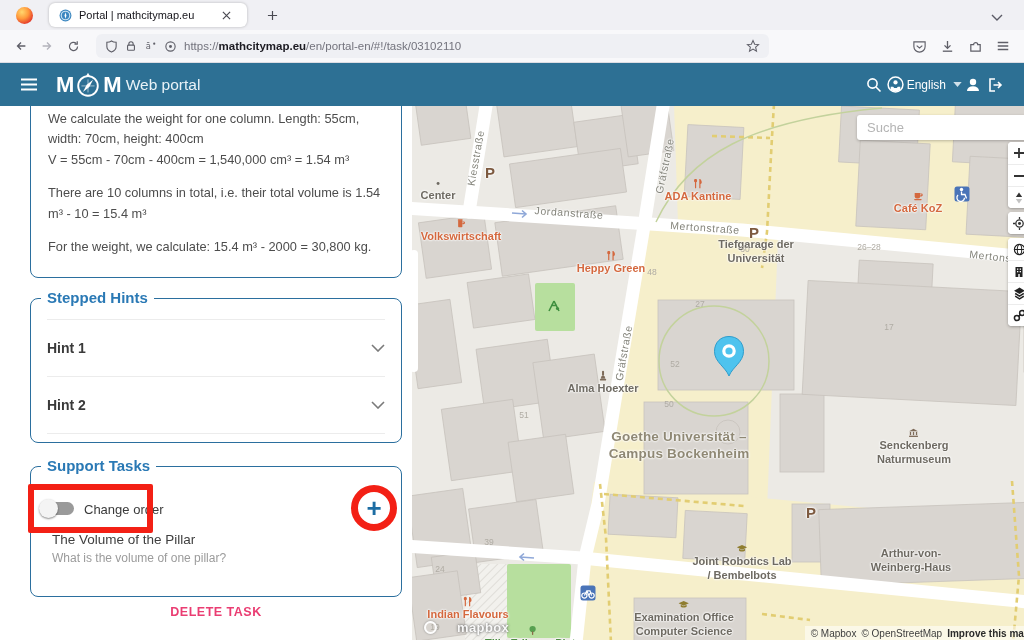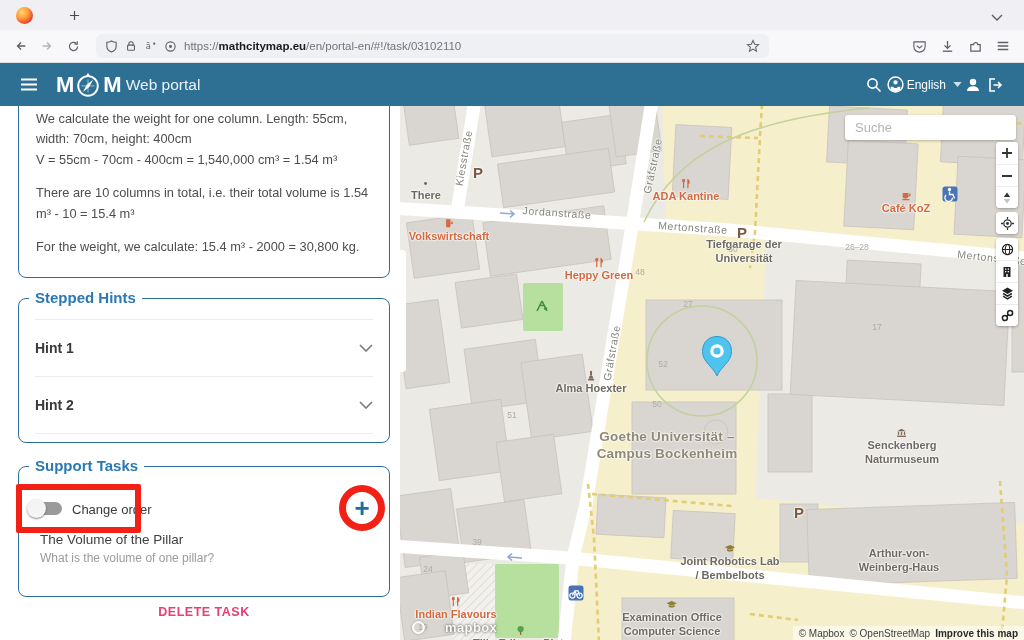--- a/index.html
+++ b/index.html
@@ -24,21 +24,21 @@
   .tb-right{display:flex;align-items:center;gap:13px;margin-left:auto;margin-right:4px;}
 
   
   .navbar{height:43px;background:#2d7094;display:flex;align-items:center;color:#fff;padding:0 18px;}
   .logo{display:flex;align-items:center;font-weight:700;font-size:22px;letter-spacing:-1px;margin-left:16px;}
   .brand{font-size:15.5px;font-weight:400;color:#e9f2f7;margin-left:5px;}
   .nav-right{margin-left:auto;display:flex;align-items:center;}
   .lang{display:flex;align-items:center;gap:7px;font-size:12px;color:#fff;}
 
   
-  .content{position:relative;display:flex;height:535px;overflow:hidden;}
+  .content{position:relative;display:flex;height:535px;overflow:hidden;padding-left:12px;}
   .panel{position:relative;width:400px;height:535px;background:#fff;flex:none;}
   .box{position:absolute;left:18px;width:372px;border:1.5px solid #2b6f9e;border-radius:8px;background:#fff;box-sizing:border-box;}
   .answer-box{top:-20px;height:192px;padding:22px 17px 8px;overflow:hidden;}
   .answer-box p{margin:0 0 13px;font-size:12.8px;line-height:1.6;color:#4d4d4d;white-space:pre-line;}
   .legend{position:absolute;top:-10px;left:10px;background:#fff;padding:0 6px;color:#2a79b5;font-weight:700;font-size:15px;}
   .hints-box{top:192px;height:145px;padding:0 16px;}
   .hint-rows{margin-top:20px;border-top:1px solid #ececec;}
   .hint-row{height:56px;display:flex;align-items:center;justify-content:space-between;border-bottom:1px solid #ececec;
     font-size:14px;font-weight:600;color:#3a3a3a;}
   .support-box{top:360px;height:131px;}
@@ -88,20 +88,33 @@
     display:flex;gap:5px;white-space:nowrap;}
   .attrib .bold{font-weight:700;color:#2b2b2b;text-align:right;}
 </style>
 </head>
 <body>
 
 <div class="screen">
 
   <div class="tabbar">
     <div class="fx-icon"></div>
+    <div class="tab">
+      <svg width="13" height="13" viewBox="0 0 14 14">
+        <circle cx="7" cy="7" r="6.4" fill="#3c87c0"></circle>
+        <circle cx="7" cy="7" r="4.6" fill="none" stroke="#cfe4f2" stroke-width="1.2"></circle>
+        <path d="M7 3.4 L8 7 L7 10.6 L6 7 Z" fill="#fff"></path>
+      </svg>
+      <span class="tab-title">Portal | mathcitymap.eu</span>
+      <span class="icon-btn">
+        <svg width="9" height="9" viewBox="0 0 10 10">
+            <path d="M1 1 L9 9 M9 1 L1 9" stroke="#4a4a52" stroke-width="1.3"></path>
+          </svg>
+      </span>
+    </div>
     <span class="icon-btn" style="margin-left:14px">
       <svg width="11" height="11" viewBox="0 0 12 12">
           <path d="M6 1 V11 M1 6 H11" stroke="#4a4a52" stroke-width="1.3"></path>
         </svg>
     </span>
     <span class="win-chevron icon-btn">
       <svg width="12" height="8" viewBox="0 0 12 8">
           <path d="M1 1 L6 6 L11 1" fill="none" stroke="#5b5b66" stroke-width="1.4"></path>
         </svg>
     </span>
@@ -376,29 +389,29 @@
 
       <div class="map-labels">
           <div class="mlabel street" style="left: 64px; top: 52px; transform: translate(-50%, -50%) rotate(-80deg);"><span>Kiesstraße</span></div>
           <div class="mlabel street" style="left: 157px; top: 107px; transform: translate(-50%, -50%) rotate(4deg);"><span>Jordanstraße</span></div>
           <div class="mlabel street" style="left: 253px; top: 60px; transform: translate(-50%, -50%) rotate(-78deg);"><span>Gräfstraße</span></div>
           <div class="mlabel street" style="left: 293px; top: 122px; transform: translate(-50%, -50%) rotate(4deg);"><span>Mertonstraße</span></div>
           <div class="mlabel street" style="left: 212px; top: 247px; transform: translate(-50%, -50%) rotate(-80deg);"><span>Gräfstraße</span></div>
           <div class="mlabel street" style="left: 592px; top: 152px; transform: translate(-50%, -50%) rotate(6deg);"><span>Mertonstraße</span></div>
           <div class="mlabel poi-dark" style="left: 26px; top: 84px;"><span class="micon"><svg viewBox="0 0 12 12">
                 <circle cx="6" cy="7" r="1.6" fill="#6e6a62"></circle>
-              </svg></span><span>There</span></div>
+              </svg></span><span>Center</span></div>
           <div class="mlabel" style="left: 49px; top: 125px;"><span class="micon"><svg viewBox="0 0 12 12">
                 <g fill="#d4683e">
                   <rect x="2.6" y="2.4" width="4.6" height="7.6" rx="0.8"></rect>
                   <path d="M7.2 3.6h1.4a1.5 1.5 0 0 1 0 3H7.2V5.4h1.2a.4.4 0 0 0 0-.8H7.2z"></path>
                   <rect x="2.2" y="1.2" width="5.4" height="1.6" rx="0.8"></rect>
                 </g>
               </svg></span><span>Volkswirtschaft</span></div>
-          <div class="mlabel" style="left: 199px; top: 164px; text-align: right;"><span class="micon"><svg viewBox="0 0 12 12">
+          <div class="mlabel" style="left: 199px; top: 157px; text-align: right;"><span class="micon"><svg viewBox="0 0 12 12">
                 <g fill="#d4683e">
                   <rect x="2.6" y="1" width="1.3" height="10" rx="0.6"></rect>
                   <rect x="1.6" y="1" width="3.3" height="3.6" rx="1.5"></rect>
                   <path d="M7.6 1c1.6 0 2.4 2.2 2.4 3.6 0 1-.6 1.8-1.4 2V11H7.3V1z"></path>
                 </g>
               </svg></span><span>Heppy Green</span></div>
           <div class="mlabel" style="left: 286px; top: 85px;"><span class="micon"><svg viewBox="0 0 12 12">
                 <g fill="#d4683e">
                   <rect x="2.6" y="1" width="1.3" height="10" rx="0.6"></rect>
                   <rect x="1.6" y="1" width="3.3" height="3.6" rx="1.5"></rect>

